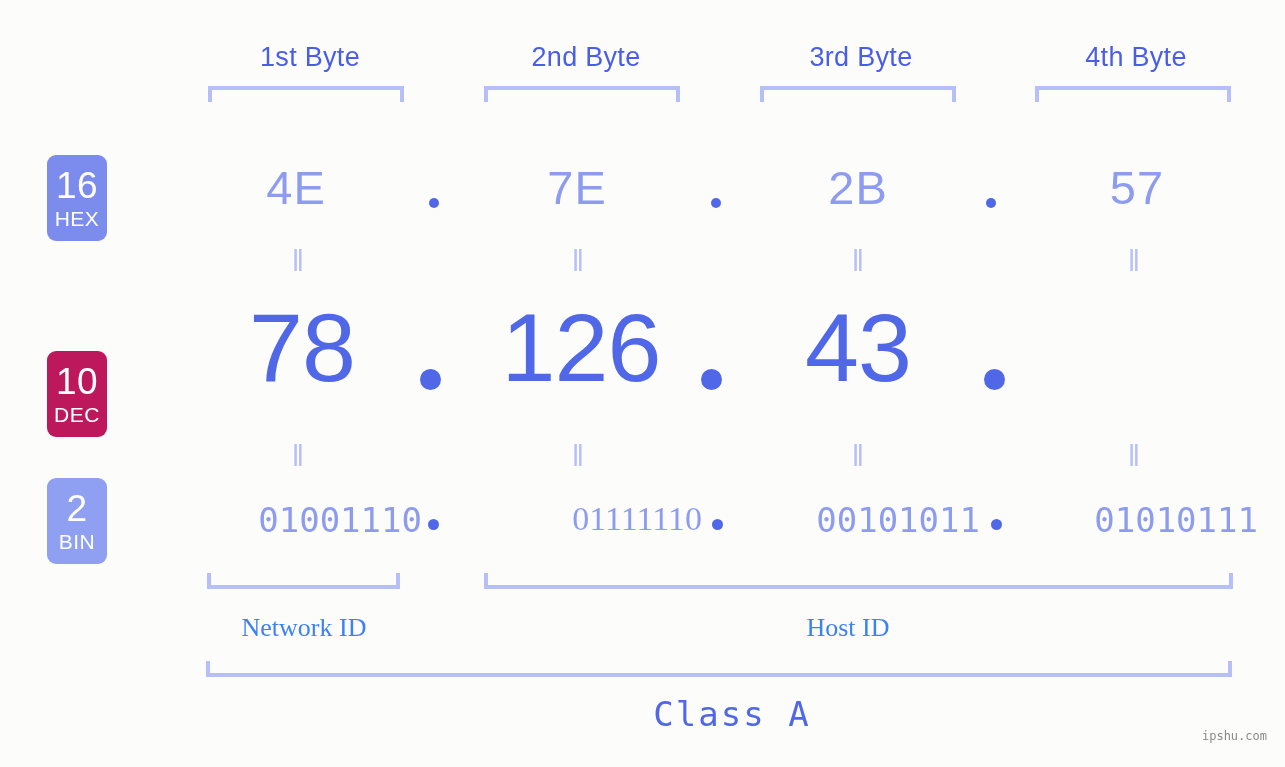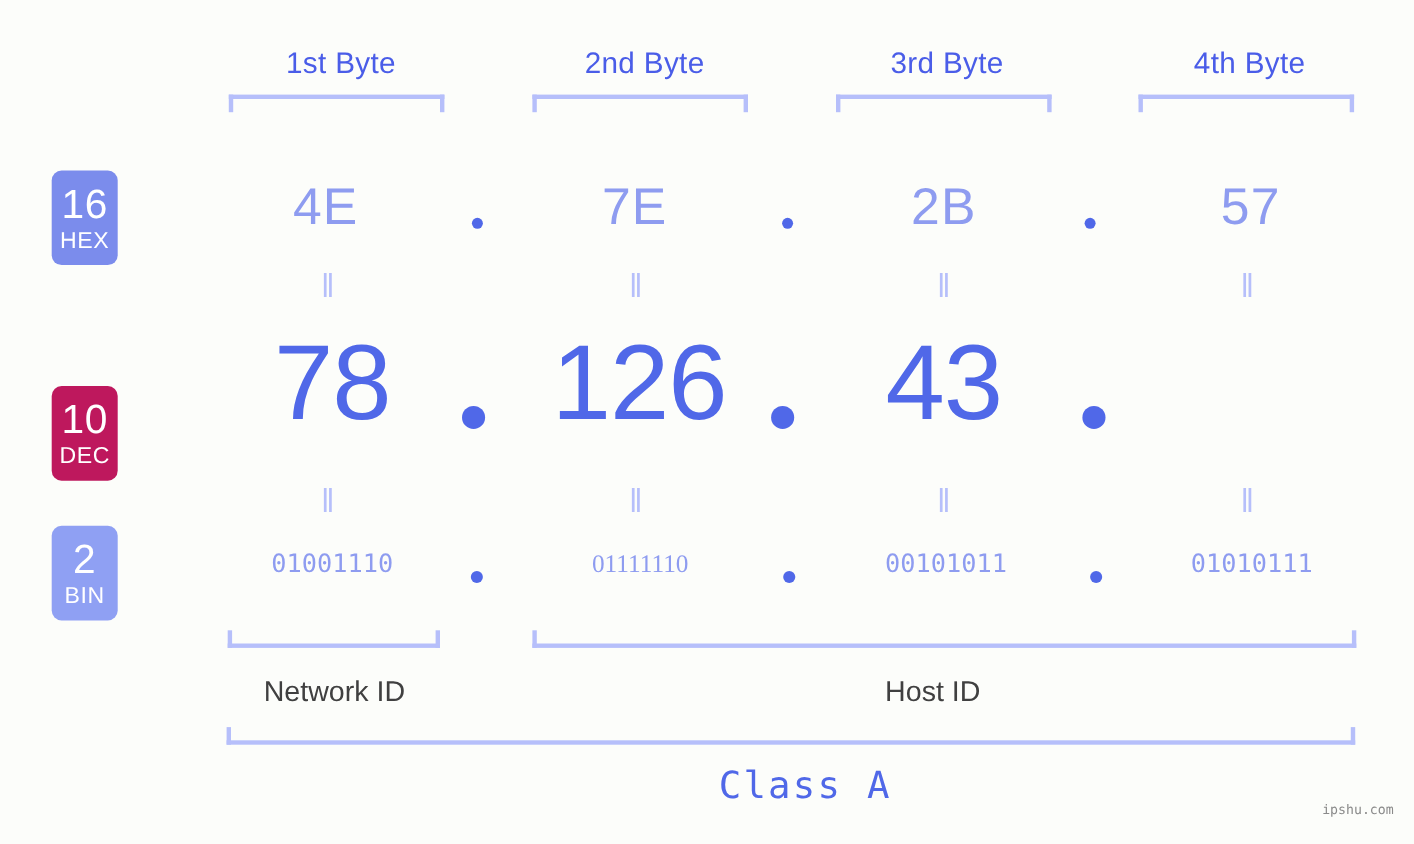--- a/index.html
+++ b/index.html
@@ -93,24 +93,25 @@
     letter-spacing: 1px;
   }
   .dec-val {
     font-size: 97px;
     color: #5068e8;
     font-family: "Liberation Sans", sans-serif;
     font-weight: 400;
     letter-spacing: -1px;
   }
   .bin-val {
-    font-size: 23px;
+    font-size: 34px;
     color: #8e9cf0;
     font-family: "DejaVu Sans Mono", monospace;
     letter-spacing: 0px;
+    text-align: right;
   }
 
   
   .dot {
     position: absolute;
     border-radius: 50%;
     background: #5068e8;
   }
 
   
@@ -122,23 +123,23 @@
     font-size: 30px;
     font-family: "Liberation Sans", sans-serif;
     line-height: 1;
     letter-spacing: 2px;
   }
 
   
   .id-label {
     position: absolute;
     text-align: center;
-    font-family: Liberation Sans, sans-serif;
+    font-family: Liberation Serif, serif;
     font-size: 26px;
-    color: #404040;
+    color: #3b82f6;
     white-space: nowrap;
   }
   .class-label {
     position: absolute;
     text-align: center;
     font-family: "DejaVu Sans Mono", monospace;
     font-size: 34px;
     color: #5068e8;
     white-space: nowrap;
     letter-spacing: 2px;

